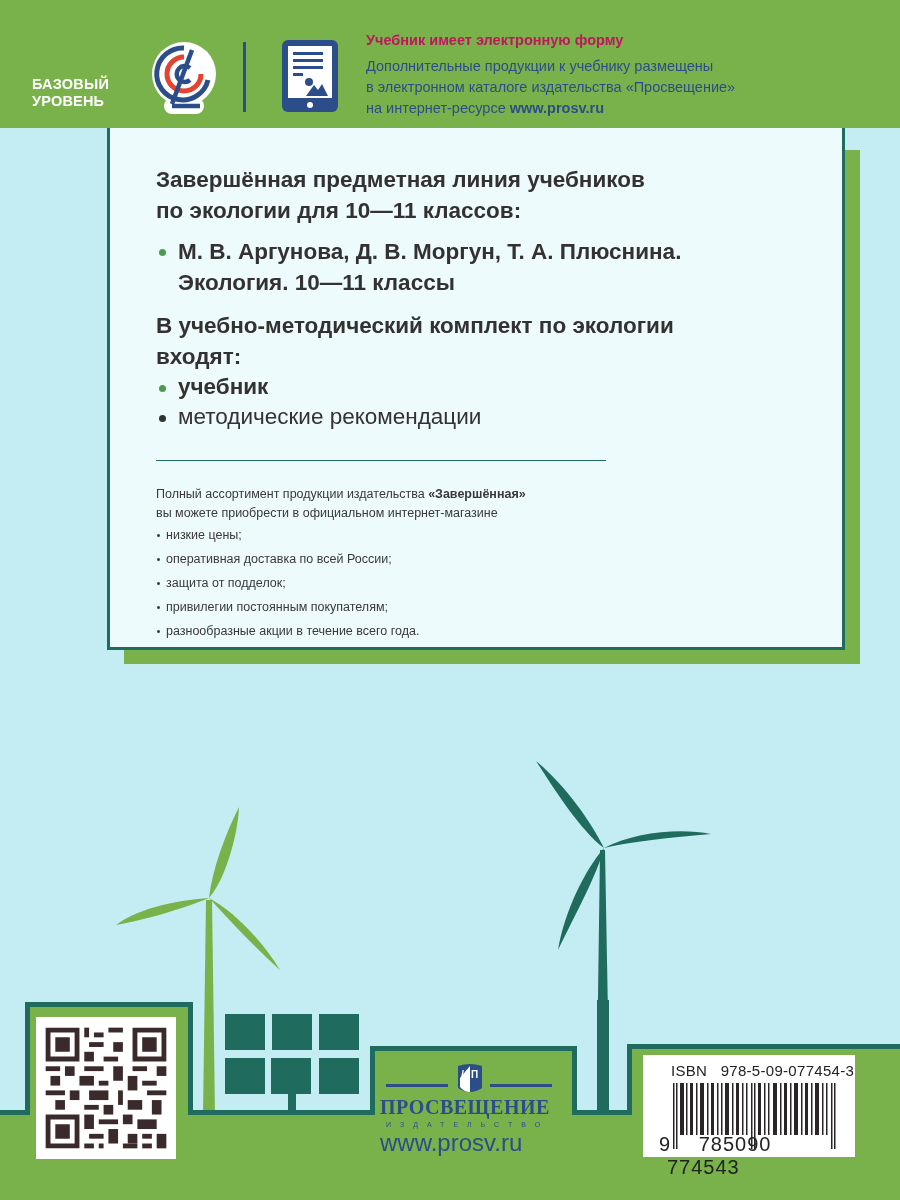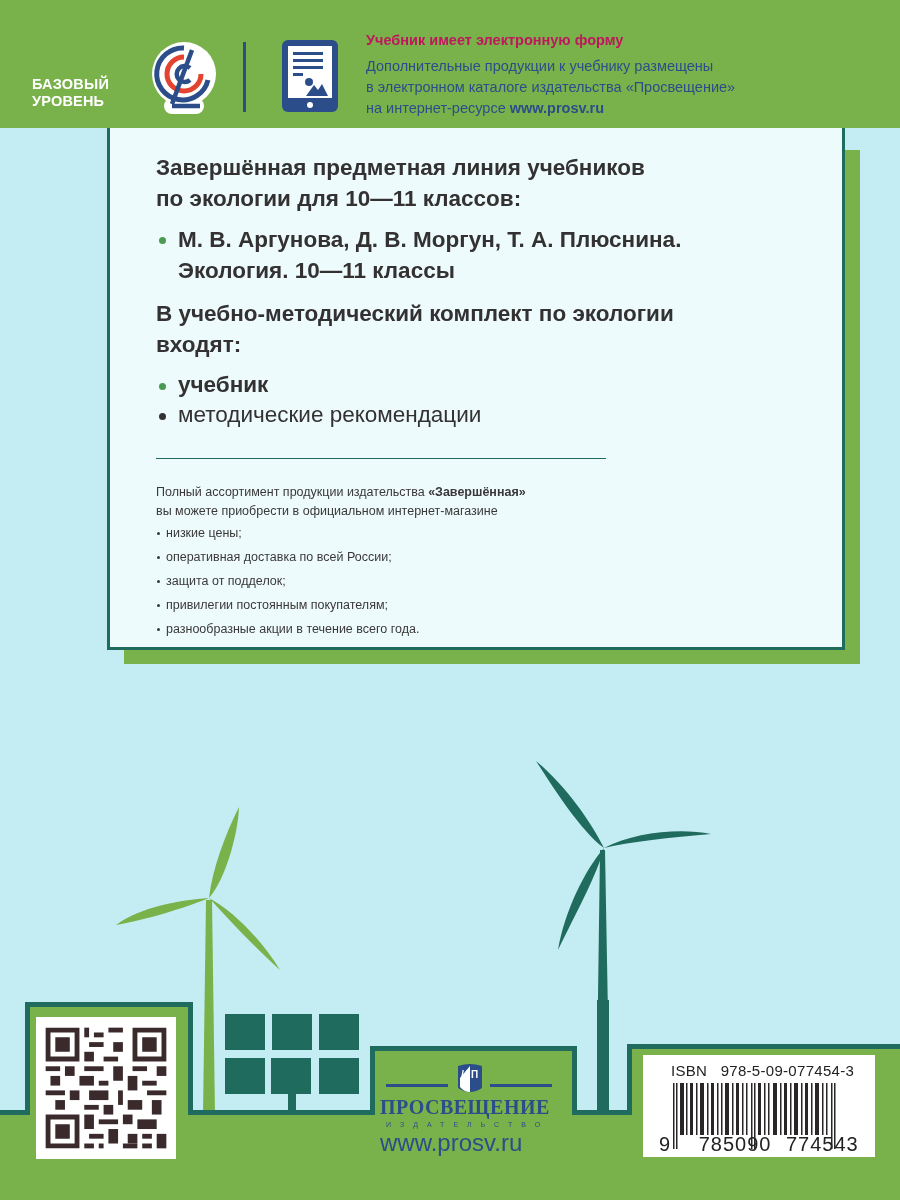--- a/index.html
+++ b/index.html
@@ -11,41 +11,41 @@
   .level { left:32px; top:76px; color:#fff; font-weight:bold; font-size:14.5px; line-height:17px; letter-spacing:0.2px; }
   .vsep { left:243px; top:42px; width:3px; height:70px; background:#2b4e8a; }
   .eform-title { left:366px; top:32px; color:#be185d; font-weight:bold; font-size:14.5px; }
   .eform-text { left:366px; top:56px; color:#2b4e8a; font-size:14.5px; line-height:21px; width:440px; }
   .eform-text b { font-weight:bold; }
 
   
   .card-shadow { left:124px; top:150px; width:736px; height:514px; background:#79b24a; }
   .card { left:107px; top:128px; width:738px; height:522px; background:#eefbfc; border-left:3px solid #1f6b5e; border-bottom:3px solid #1f6b5e; border-right:3px solid #1f6b5e; box-sizing:border-box; }
   .card-inner { position:absolute; left:46px; top:0; width:680px; color:#333132; }
-  .h1 { font-weight:bold; font-size:22.5px; line-height:31px; margin-top:24px; }
+  .h1 { font-weight:bold; font-size:22.5px; line-height:31px; margin-top:36px; }
   .bul { font-weight:bold; font-size:22.5px; line-height:31px; margin-top:10px; padding-left:22px; position:relative; }
   .bul::before, .bul2::before { content:""; position:absolute; left:3px; top:13px; width:7px; height:7px; border-radius:50%; background:#4a9a52; }
   .h2 { font-weight:bold; font-size:22.5px; line-height:31px; margin-top:12px; }
   .bul2 { font-size:22.5px; line-height:30px; padding-left:22px; position:relative; }
-  .bul2.first { margin-top:10px; font-weight:bold; }
+  .bul2.first { font-weight:bold; }
   .bul2.dark::before { background:#333132; }
   .rule { width:450px; height:0; border-top:1.5px solid #1f6b5e; margin-top:28px; }
   .shop { font-size:12.5px; line-height:18.5px; margin-top:24px; color:#3a3839; }
   .shop b { font-weight:bold; }
   .shop-list { margin:5px 0 0 0; padding:0; list-style:none; font-size:12.5px; color:#3a3839; }
   .shop-list li { line-height:16px; margin-bottom:8px; padding-left:10px; position:relative; }
   .shop-list li::before { content:""; position:absolute; left:1px; top:7px; width:3px; height:3px; border-radius:50%; background:#3a3839; }
 
   
   .ground { left:0; top:1113px; width:900px; height:87px; background:#79b24a; }
   .edge { background:#1f6b5e; }
   .green { background:#79b24a; }
   .qr-box { left:36px; top:1017px; width:140px; height:142px; background:#fff; }
   .logo-text { left:0; width:180px; color:#2b4e8a; }
-  .isbn-box { left:643px; top:1055px; width:232px; height:102px; background:#fff; }
+  .isbn-box { left:643px; top:1055px; width:212px; height:102px; background:#fff; }
   .isbn-label { left:28px; top:7px; font-size:15px; color:#222; letter-spacing:0.3px; }
   .isbn-digits { left:16px; top:78px; font-size:20px; color:#222; letter-spacing:1px; }
 </style>
 </head>
 <body>
 
 <div class="abs top-band"></div>
 <div class="abs level">
   <div>БАЗОВЫЙ</div>
   <div>УРОВЕНЬ</div>

